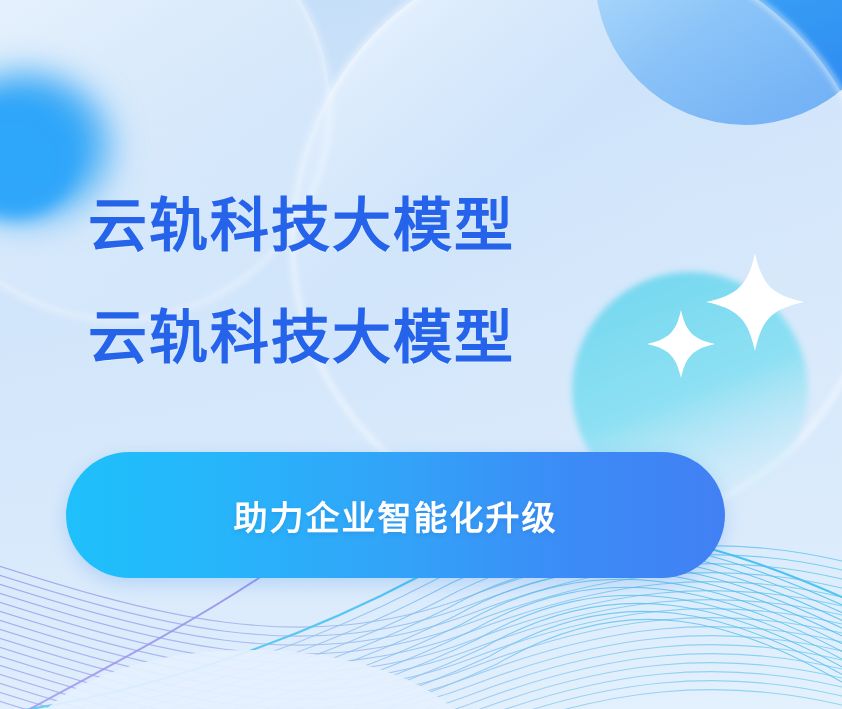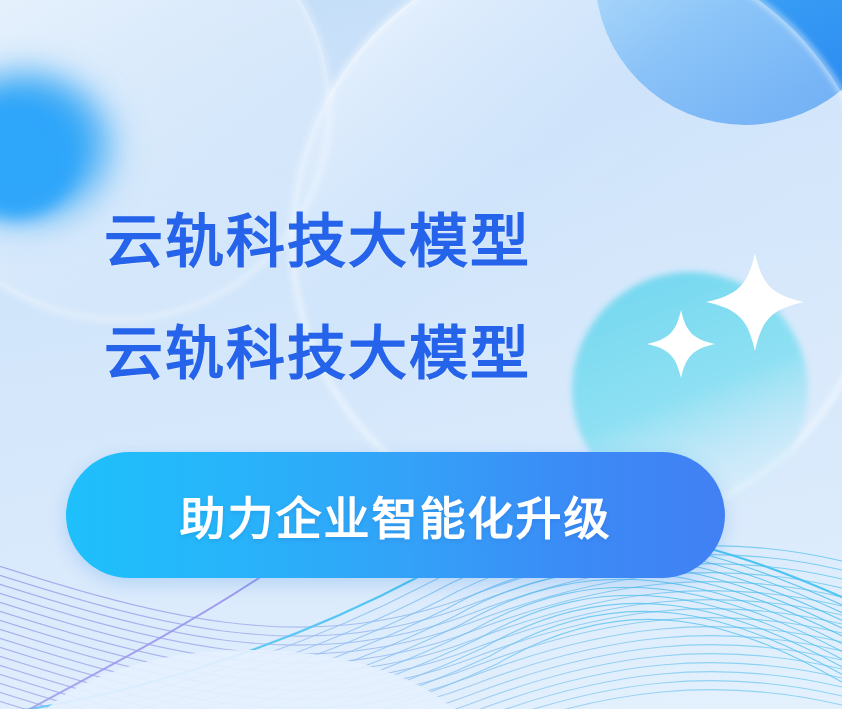--- a/index.html
+++ b/index.html
@@ -29,23 +29,22 @@
     inset: 0;
     width: 842px;
     height: 709px;
     display: block;
   }
 
   
   .headline {
     position: absolute;
     left: 88px;
-    top: 186px;
+    top: 170px;
     z-index: 6;
-    margin-left: 16px;
   }
   .headline-line {
     display: block;
     font-size: 59px;
     line-height: 112px;
     font-weight: 700;
     color: #2563eb;
     letter-spacing: 2px;
     white-space: nowrap;
     text-shadow: 0 1px 1px rgba(255,255,255,0.35);
@@ -60,21 +59,21 @@
     height: 126px;
     border-radius: 63px;
     background: linear-gradient(90deg, #1ec0fb 0%, #26b6fa 22%, #33a2f8 52%, #3c8af6 78%, #4180f4 100%);
     display: flex;
     align-items: center;
     justify-content: center;
     z-index: 7;
     box-shadow: 0 6px 18px rgba(45,130,230,0.22);
   }
   .cta-label {
-    font-size: 46px;
+    font-size: 34px;
     font-weight: 700;
     color: #ffffff;
     letter-spacing: 2px;
     white-space: nowrap;
     text-shadow: 0 2px 4px rgba(20,90,180,0.18);
   }
 </style>
 </head>
 <body>
 

